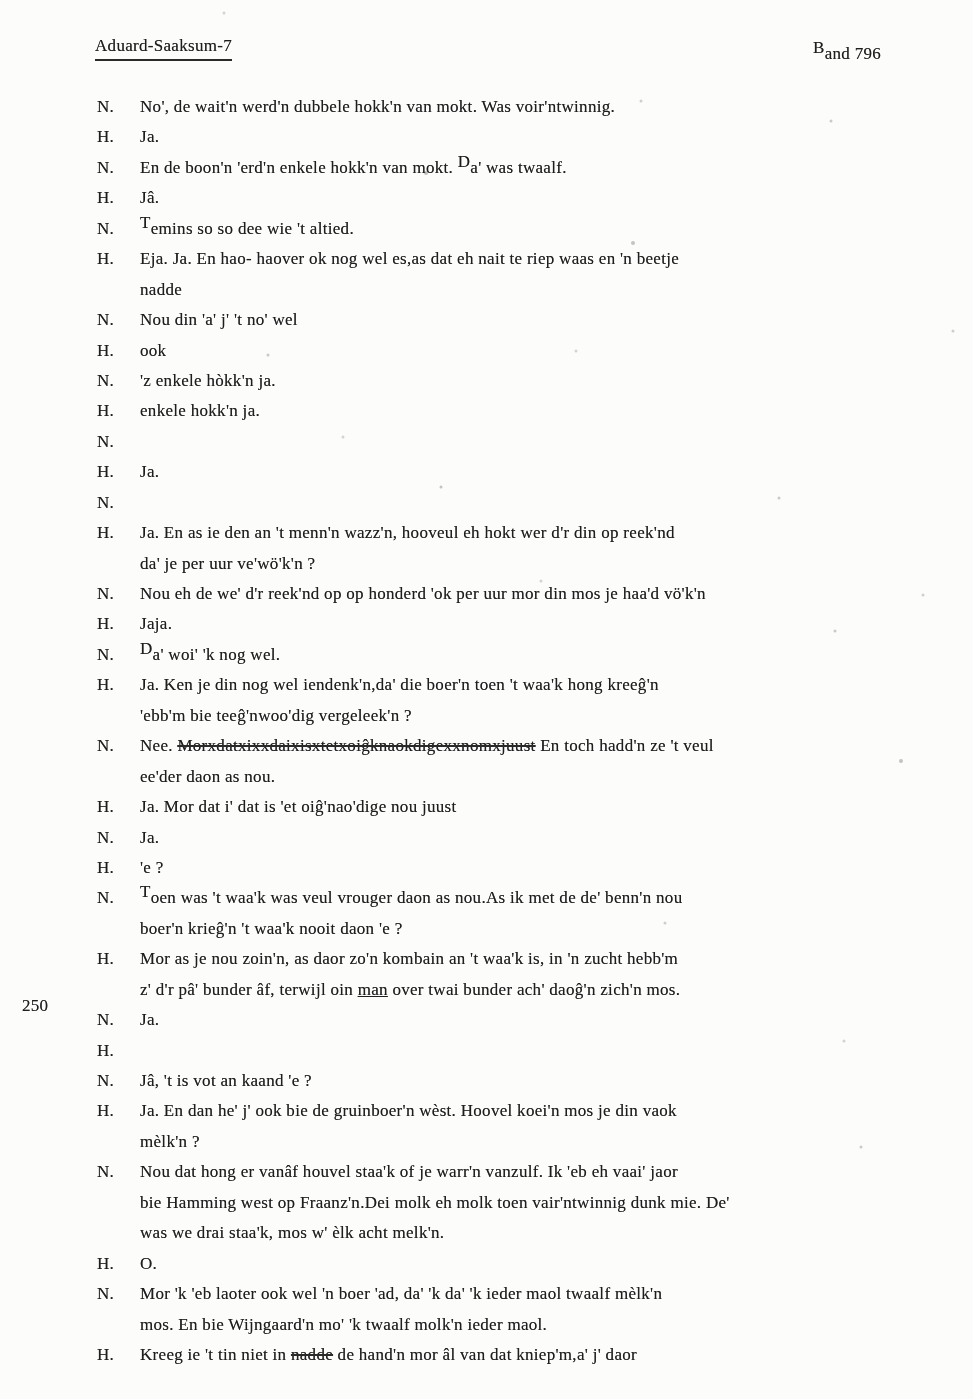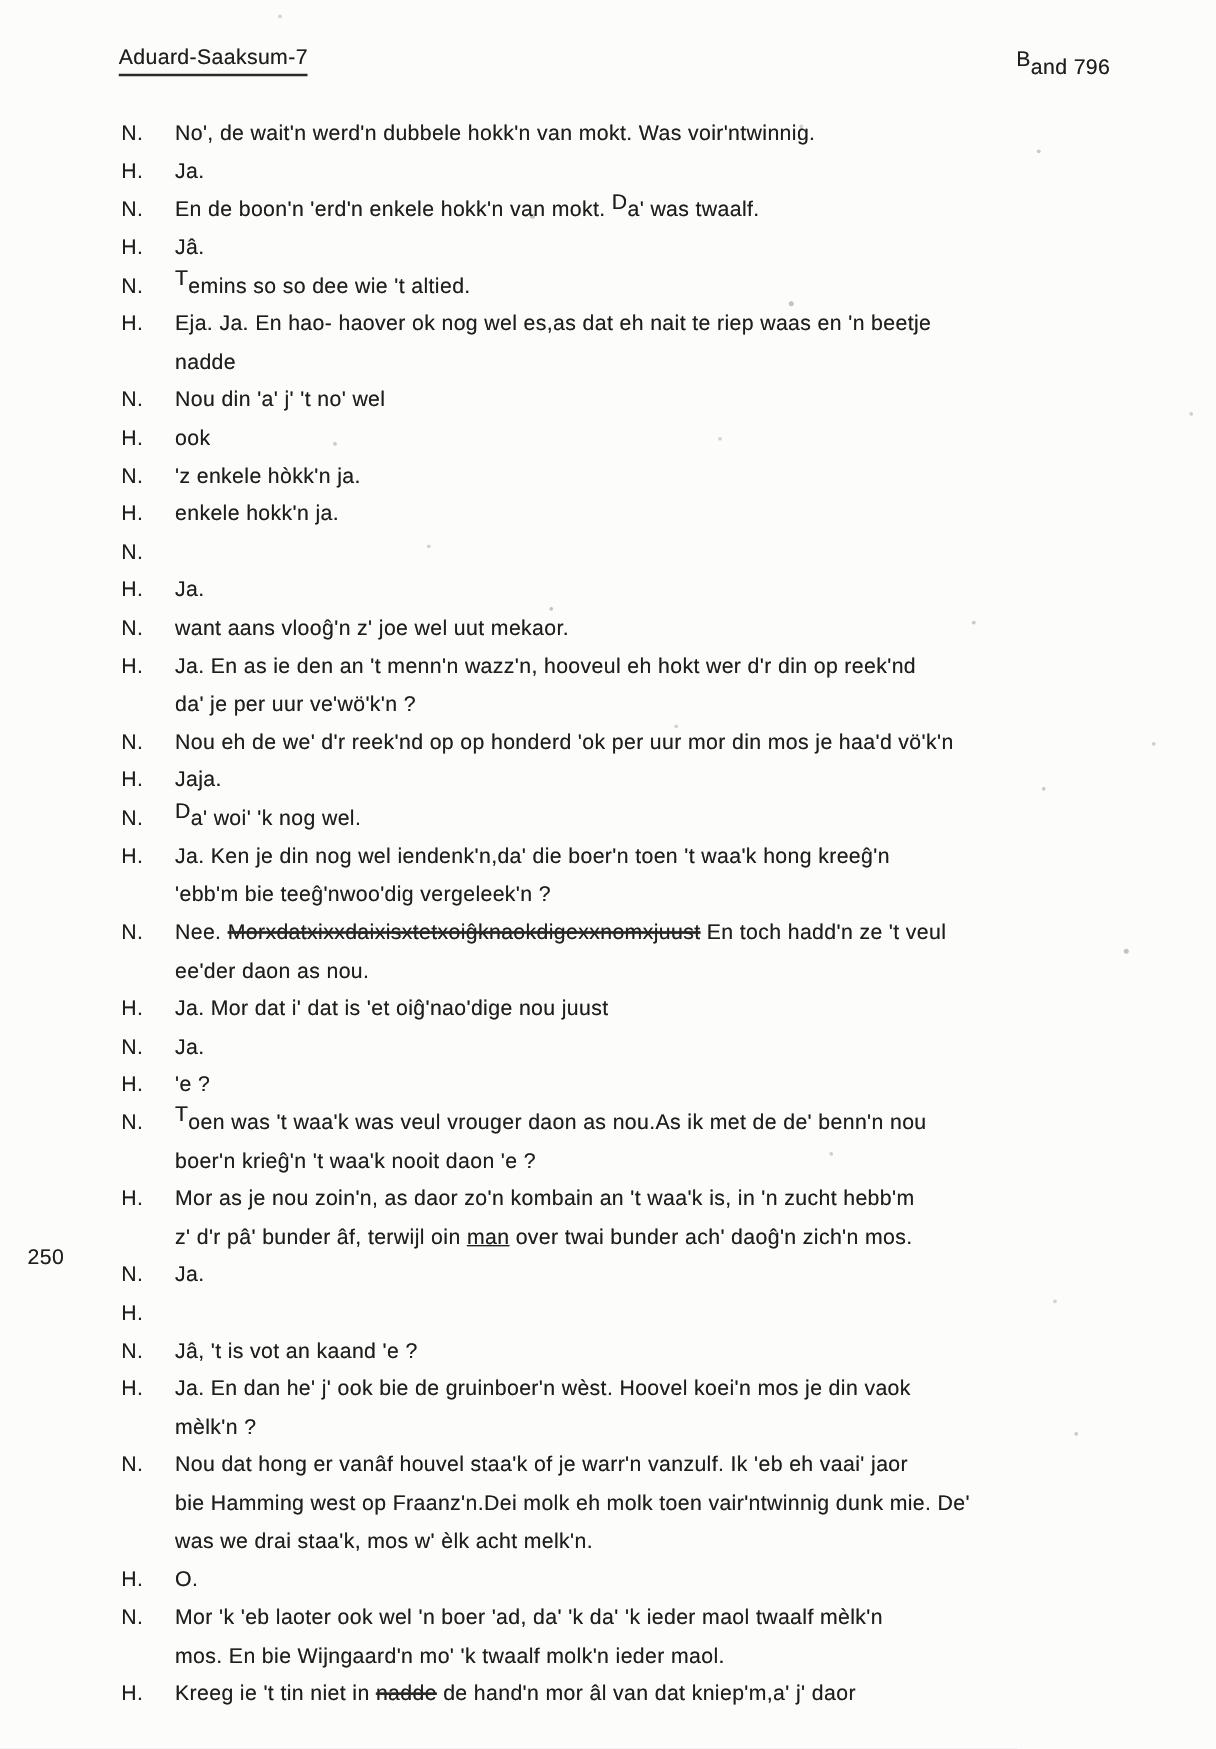--- a/index.html
+++ b/index.html
@@ -1,21 +1,21 @@
 <!DOCTYPE html>
 <html><head>
 <meta charset="utf-8">
 <style>
   html,body{margin:0;padding:0;background:#e8e8e8;}
   .page{
     position:relative;
     width:973px;height:1399px;
     background:#fcfcfb;
     overflow:hidden;
-    font-family:Liberation Sans, sans-serif;
+    font-family:Liberation Serif, serif;
     font-size:17px;
     letter-spacing:0.3px;
     color:#1e1e1e;
     text-shadow:0 0 0.5px rgba(20,20,20,0.55);
   }
   .header-title{
     position:absolute;left:95px;top:36px;
     border-bottom:2px solid #2a2a2a;
     padding-bottom:3px;
     white-space:pre;
@@ -110,21 +110,21 @@
       <div>
         <div class="line"><span class="speaker">H.</span><span class="text"><span>enkele hokk'n ja.</span></span></div>
       </div>
       <div>
         <div class="line"><span class="speaker">N.</span></div>
       </div>
       <div>
         <div class="line"><span class="speaker">H.</span><span class="text"><span>Ja.</span></span></div>
       </div>
       <div>
-        <div class="line"><span class="speaker">N.</span><span class="text"><span>want aans vlooĝ'n z' joe wel uut mekaor.</span></span></div>
+        <div class="line"><span class="speaker">N.</span></div>
       </div>
       <div>
         <div class="line"><span class="speaker">H.</span><span class="text"><span>Ja. En as ie den an 't menn'n wazz'n, hooveul eh hokt wer d'r din op reek'nd</span></span></div>
         <div class="line"><span class="speaker"></span><span class="text"><span>da' je per uur ve'wö'k'n ?</span></span></div>
       </div>
       <div>
         <div class="line"><span class="speaker">N.</span><span class="text"><span>Nou eh de we' d'r reek'nd op op honderd 'ok per uur mor din mos je haa'd vö'k'n</span></span></div>
       </div>
       <div>
         <div class="line"><span class="speaker">H.</span><span class="text"><span>Jaja.</span></span></div>

